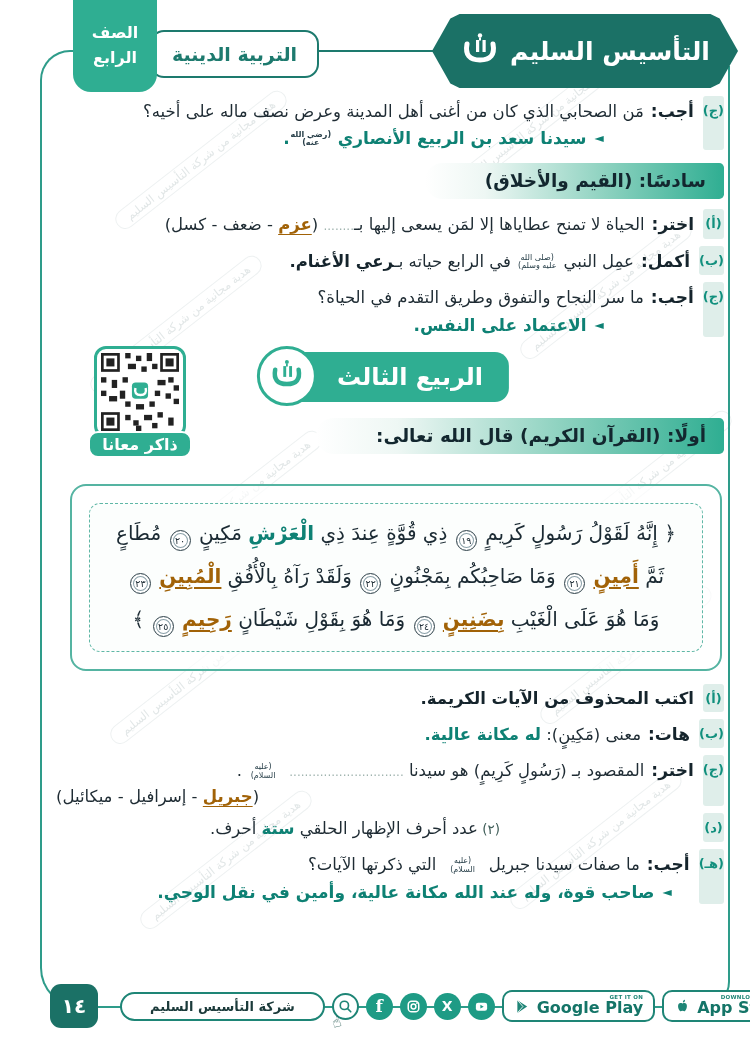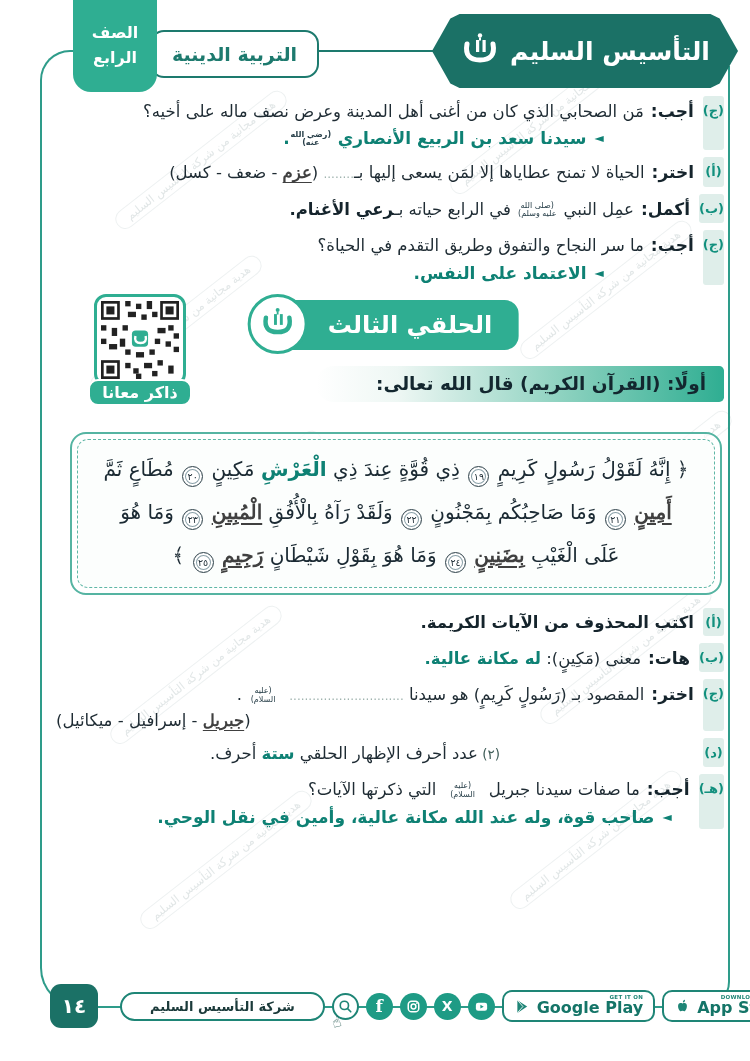--- a/index.html
+++ b/index.html
@@ -36,21 +36,21 @@
   .qline{font-size:16.5px;line-height:1.6;padding-top:2px;}
   .qverb{font-weight:bold;color:#15242c;margin-left:7px;font-size:17px;}
   .qverb:empty{display:none;}
   .ansline{margin:3px 90px 2px 0;font-size:17px;display:flex;align-items:center;gap:8px;}
   .arrow{color:#0e8174;font-size:12px;}
   .anstext{color:#0e8174;font-weight:bold;}
   .choices{font-size:16.5px;text-align:left;padding:2px 0 0 4px;}
   .subline{font-size:16.5px;line-height:1.6;margin-right:36px;margin-top:3px;text-align:center;}
   
   .seg-hl{color:#0e8174;font-weight:bold;}
-  .seg-hlu{color:#404040;font-weight:bold;text-decoration:underline;text-underline-offset:4px;font-family:Liberation Serif, serif;}
+  .seg-hlu{color:#a16207;font-weight:bold;text-decoration:underline;text-underline-offset:4px;}
   .seg-b{font-weight:bold;color:#15242c;}
   .seg-dots{color:#9fb3ae;font-size:12px;letter-spacing:1px;}
   .seg-num{color:#3f5d58;font-size:13.5px;}
   .seg-hon{display:inline-block;font-size:8px;line-height:1.05;max-width:42px;color:#2a414b;
       text-align:center;vertical-align:middle;}
   .seg-aya{display:inline-flex;align-items:center;justify-content:center;width:19px;height:19px;
       border:1.6px solid #33454d;border-radius:50%;font-size:9.5px;margin:0 2px;vertical-align:-4px;
       background:#fff;box-shadow:inset 0 0 0 2px #fff,inset 0 0 0 3px #8aa0a8;}
   
   .sec-pill{width:fit-content;margin:13px 0 10px;padding:7px 18px 8px 60px;border-radius:19px 5px 5px 19px;
@@ -64,21 +64,21 @@
   .qr-label{width:fit-content;margin:-7px auto 0;background:#2fae92;color:#fff;font-size:16px;font-weight:bold;
       padding:2px 12px;border-radius:10px;border:2px solid #fff;position:relative;}
   .model-pill{position:absolute;left:50%;transform:translateX(-50%);top:8px;height:50px;background:#2fae92;
       border-radius:14px;color:#fff;font-weight:bold;font-size:24px;display:flex;align-items:center;
       padding:0 26px 0 70px;}
   .model-logo-circle{position:absolute;left:-10px;top:-6px;width:60px;height:60px;background:#fff;
       border:3px solid #2fae92;border-radius:50%;display:flex;align-items:center;justify-content:center;box-sizing:border-box;}
   .model-logo-circle svg{width:36px;height:36px;}
   .sec-pill.in-model{position:absolute;right:0;top:74px;margin:0;}
   
-  .verse-outer{border:2.5px solid #55b4a2;border-radius:16px;padding:5px;margin:12px 2px 0 18px;position:relative;z-index:2;background:rgba(255,255,255,.65);}
+  .verse-outer{border:2.5px solid #55b4a2;border-radius:16px;padding:17px;margin:12px 2px 0 18px;position:relative;z-index:2;background:rgba(255,255,255,.65);}
   .verse-inner{border:1.6px dashed #5fb7a6;border-radius:11px;padding:8px 22px 10px;background:#fcfefd;}
   .verse{font-size:20px;line-height:2.15;text-align:center;color:#1b2a33;font-weight:500;}
   
   .page-num{position:absolute;left:50px;top:984px;width:48px;height:44px;background:#1b7166;border-radius:11px;
       color:#fff;font-weight:bold;font-size:20px;display:flex;align-items:center;justify-content:center;z-index:5;}
   .footer-row{position:absolute;left:120px;top:988px;height:36px;display:flex;align-items:center;gap:7px;
       direction:ltr;z-index:5;text-align:right;}
   .company-pill{background:#fff;border:2px solid #1e8576;border-radius:17px;padding:5px 28px;font-size:13px;
       font-weight:bold;color:#1b3a3a;white-space:nowrap;}
   .ico{width:27px;height:27px;border-radius:50%;background:#1e9b85;display:flex;align-items:center;
@@ -145,20 +145,21 @@
           <div class="qline">
             <b class="qverb">أجب:</b><span><span>مَن الصحابي الذي كان من أغنى أهل المدينة وعرض نصف ماله على أخيه؟</span></span>
           </div>
           <div class="ansline">
             <span class="arrow">◄</span>
             <span class="anstext"><span class="seg-hl">سيدنا سعد بن الربيع الأنصاري </span><span class="seg-hon">(رضي الله عنه)</span><span class="seg-hl">.</span></span>
           </div>
         </div>
       </div>
 
+      <div class="sec-pill">سادسًا: (القيم والأخلاق)</div>
 
       <div class="qrow">
         <div class="qstripe"><span class="ltr">(أ)</span></div>
         <div class="qbody">
           <div class="qline">
             <b class="qverb">اختر:</b><span><span>الحياة لا تمنح عطاياها إلا لمَن يسعى إليها بـ</span><span class="seg-dots">........</span><span> (</span><span class="seg-hlu">عزم</span><span> - ضعف - كسل)</span></span>
           </div>
         </div>
       </div>
       <div class="qrow">
@@ -234,21 +235,21 @@
         <div class="model-pill">
           <span class="model-logo-circle">
             <svg viewBox="0 0 40 40">
                 <path d="M7 13 q-3 16 13 16 q16 0 13 -16" fill="none" stroke="#2fae92" stroke-width="5" stroke-linecap="round"></path>
                 <rect x="16" y="9" width="3.2" height="12" fill="#2fae92"></rect>
                 <rect x="22.5" y="9" width="3.2" height="12" fill="#2fae92"></rect>
                 <circle cx="20" cy="4.5" r="2.2" fill="#2fae92"></circle>
                 <rect x="19" y="6.5" width="2" height="3" fill="#2fae92"></rect>
               </svg>
           </span>
-          <span>الحلقي الثالث</span>
+          <span>الربيع الثالث</span>
         </div>
         <div class="sec-pill in-model">أولًا: (القرآن الكريم) قال الله تعالى:</div>
       </div>
 
       <div class="verse-outer">
         <div class="verse-inner">
           <div class="verse"><span>﴿ إِنَّهُ لَقَوْلُ رَسُولٍ كَرِيمٍ </span><span class="seg-aya">١٩</span><span> ذِي قُوَّةٍ عِندَ ذِي </span><span class="seg-hl">الْعَرْشِ</span><span> مَكِينٍ </span><span class="seg-aya">٢٠</span><span> مُطَاعٍ ثَمَّ </span><span class="seg-hlu">أَمِينٍ</span><span> </span><span class="seg-aya">٢١</span><span> وَمَا صَاحِبُكُم بِمَجْنُونٍ </span><span class="seg-aya">٢٢</span><span> وَلَقَدْ رَآهُ بِالْأُفُقِ </span><span class="seg-hlu">الْمُبِينِ</span><span> </span><span class="seg-aya">٢٣</span><span> وَمَا هُوَ عَلَى الْغَيْبِ </span><span class="seg-hlu">بِضَنِينٍ</span><span> </span><span class="seg-aya">٢٤</span><span> وَمَا هُوَ بِقَوْلِ شَيْطَانٍ </span><span class="seg-hlu">رَجِيمٍ</span><span> </span><span class="seg-aya">٢٥</span><span> ﴾</span></div>
         </div>
       </div>
 

